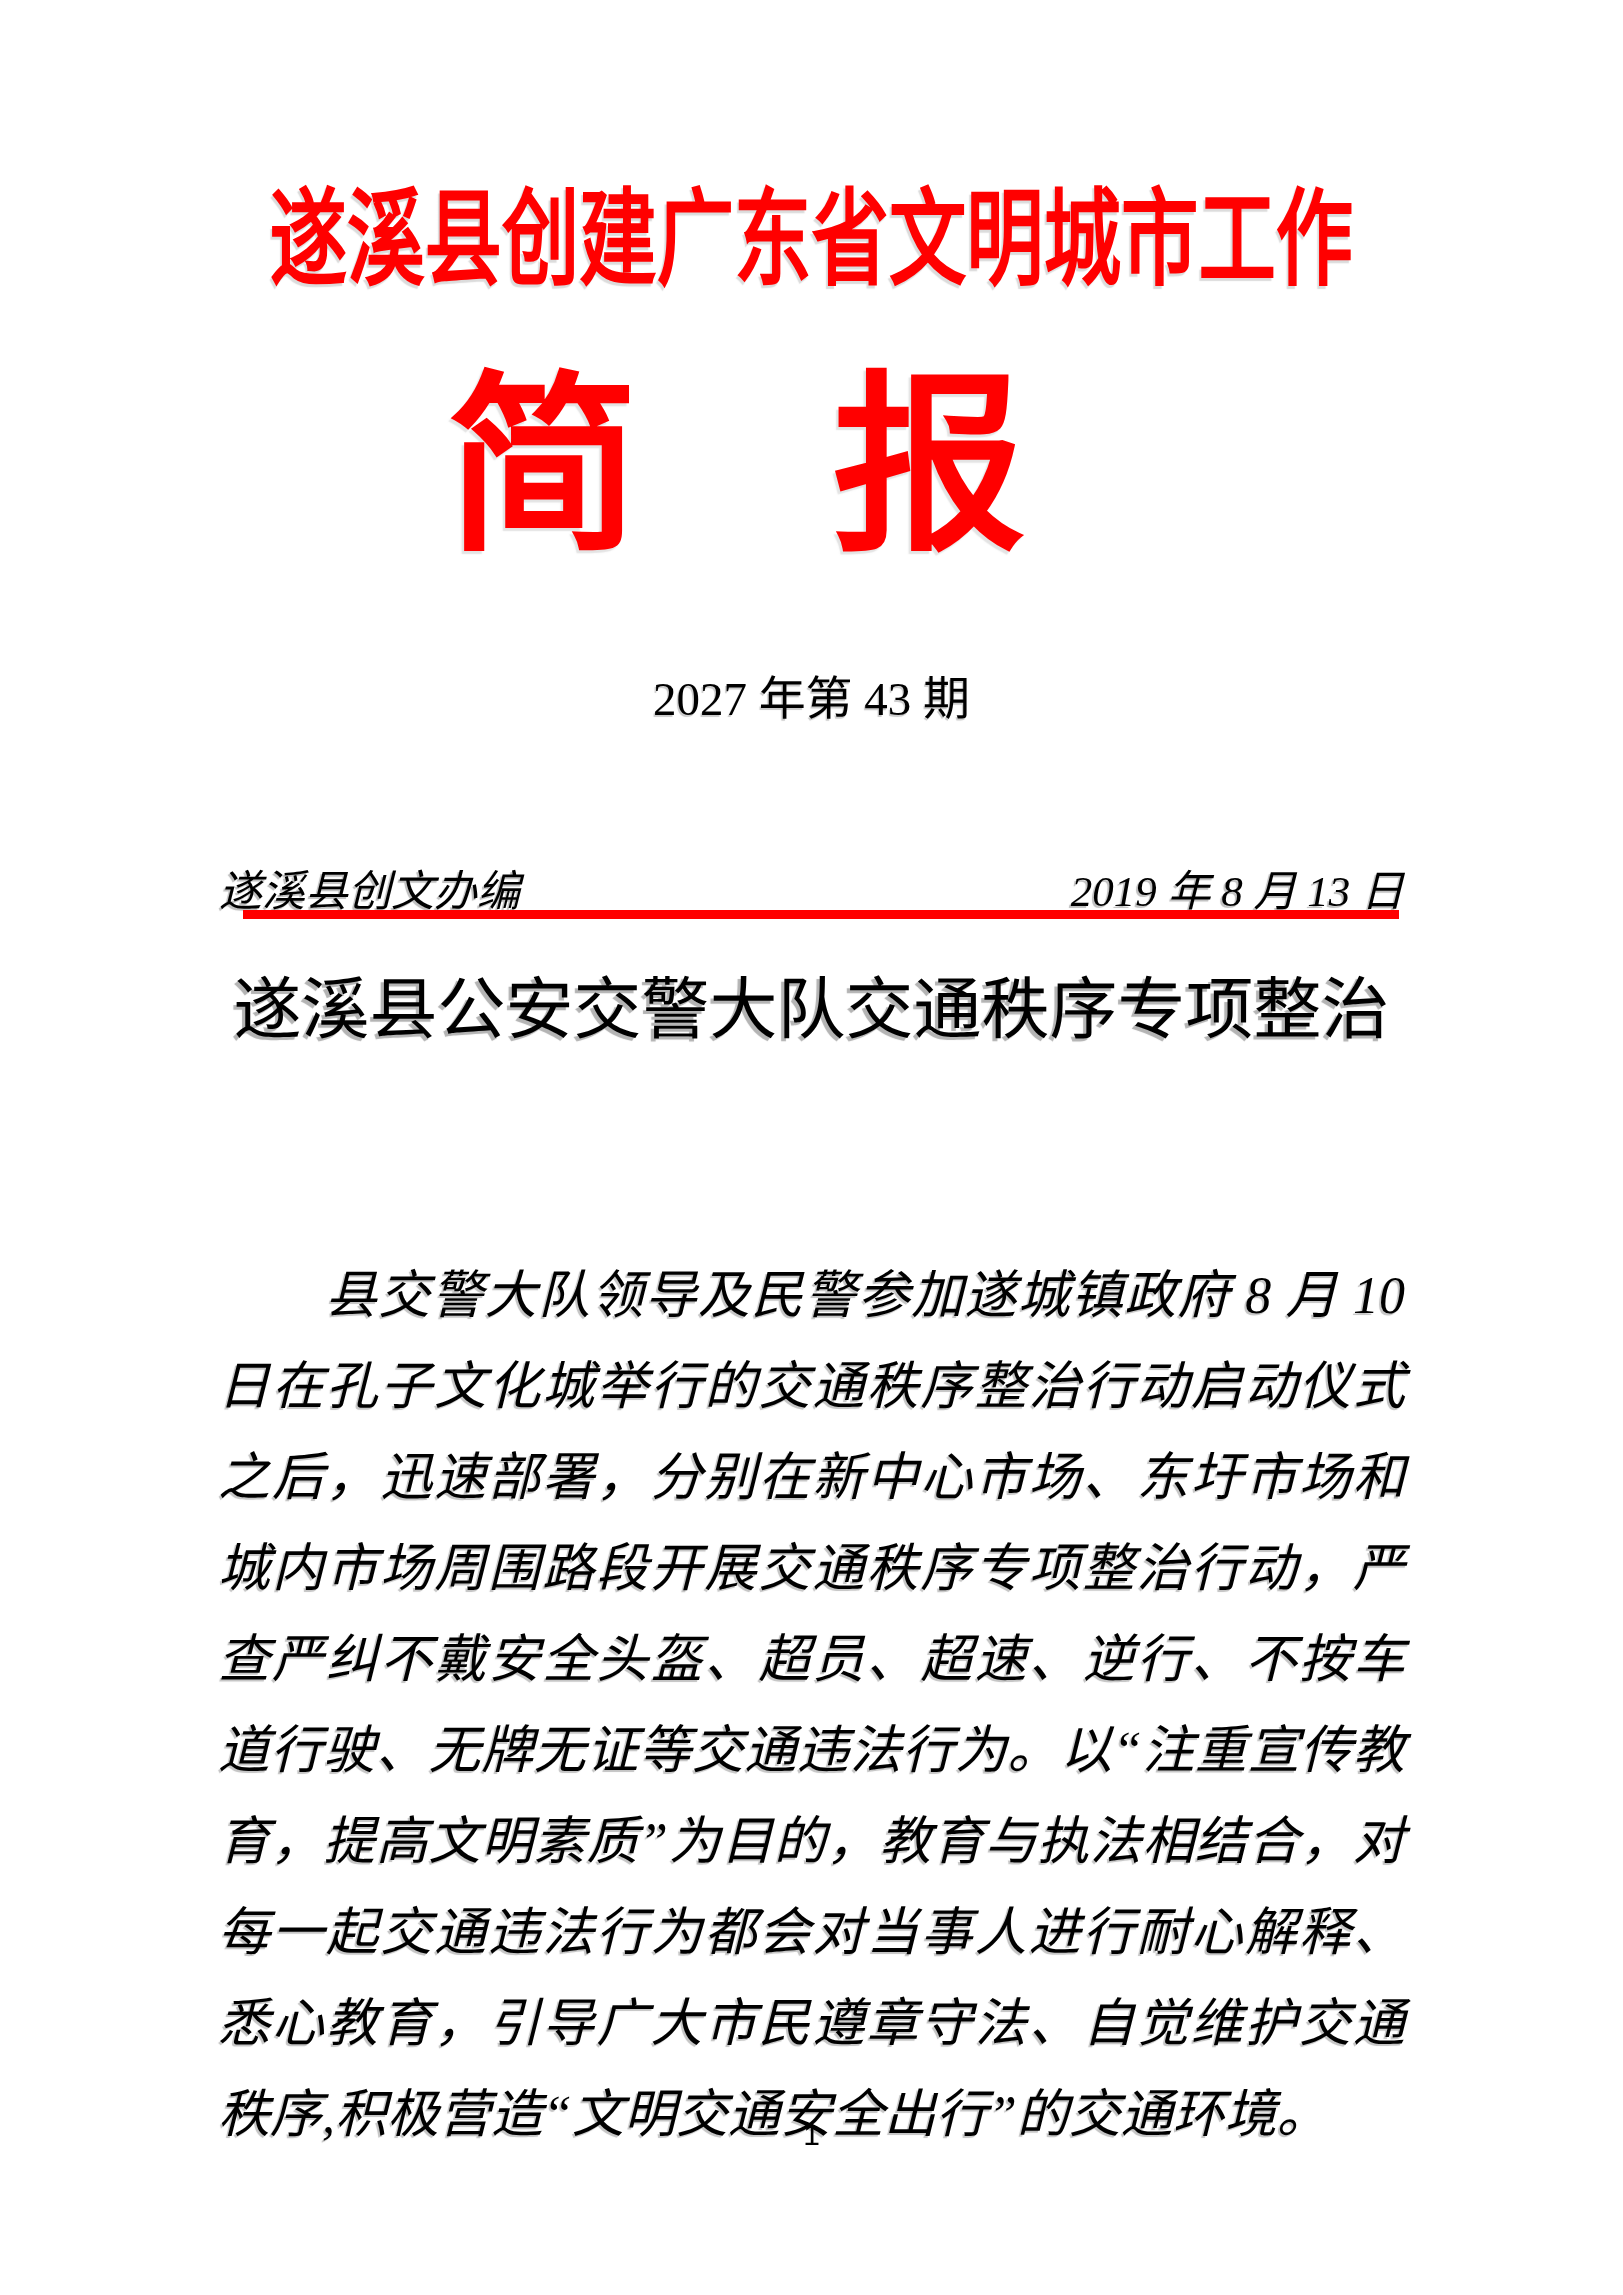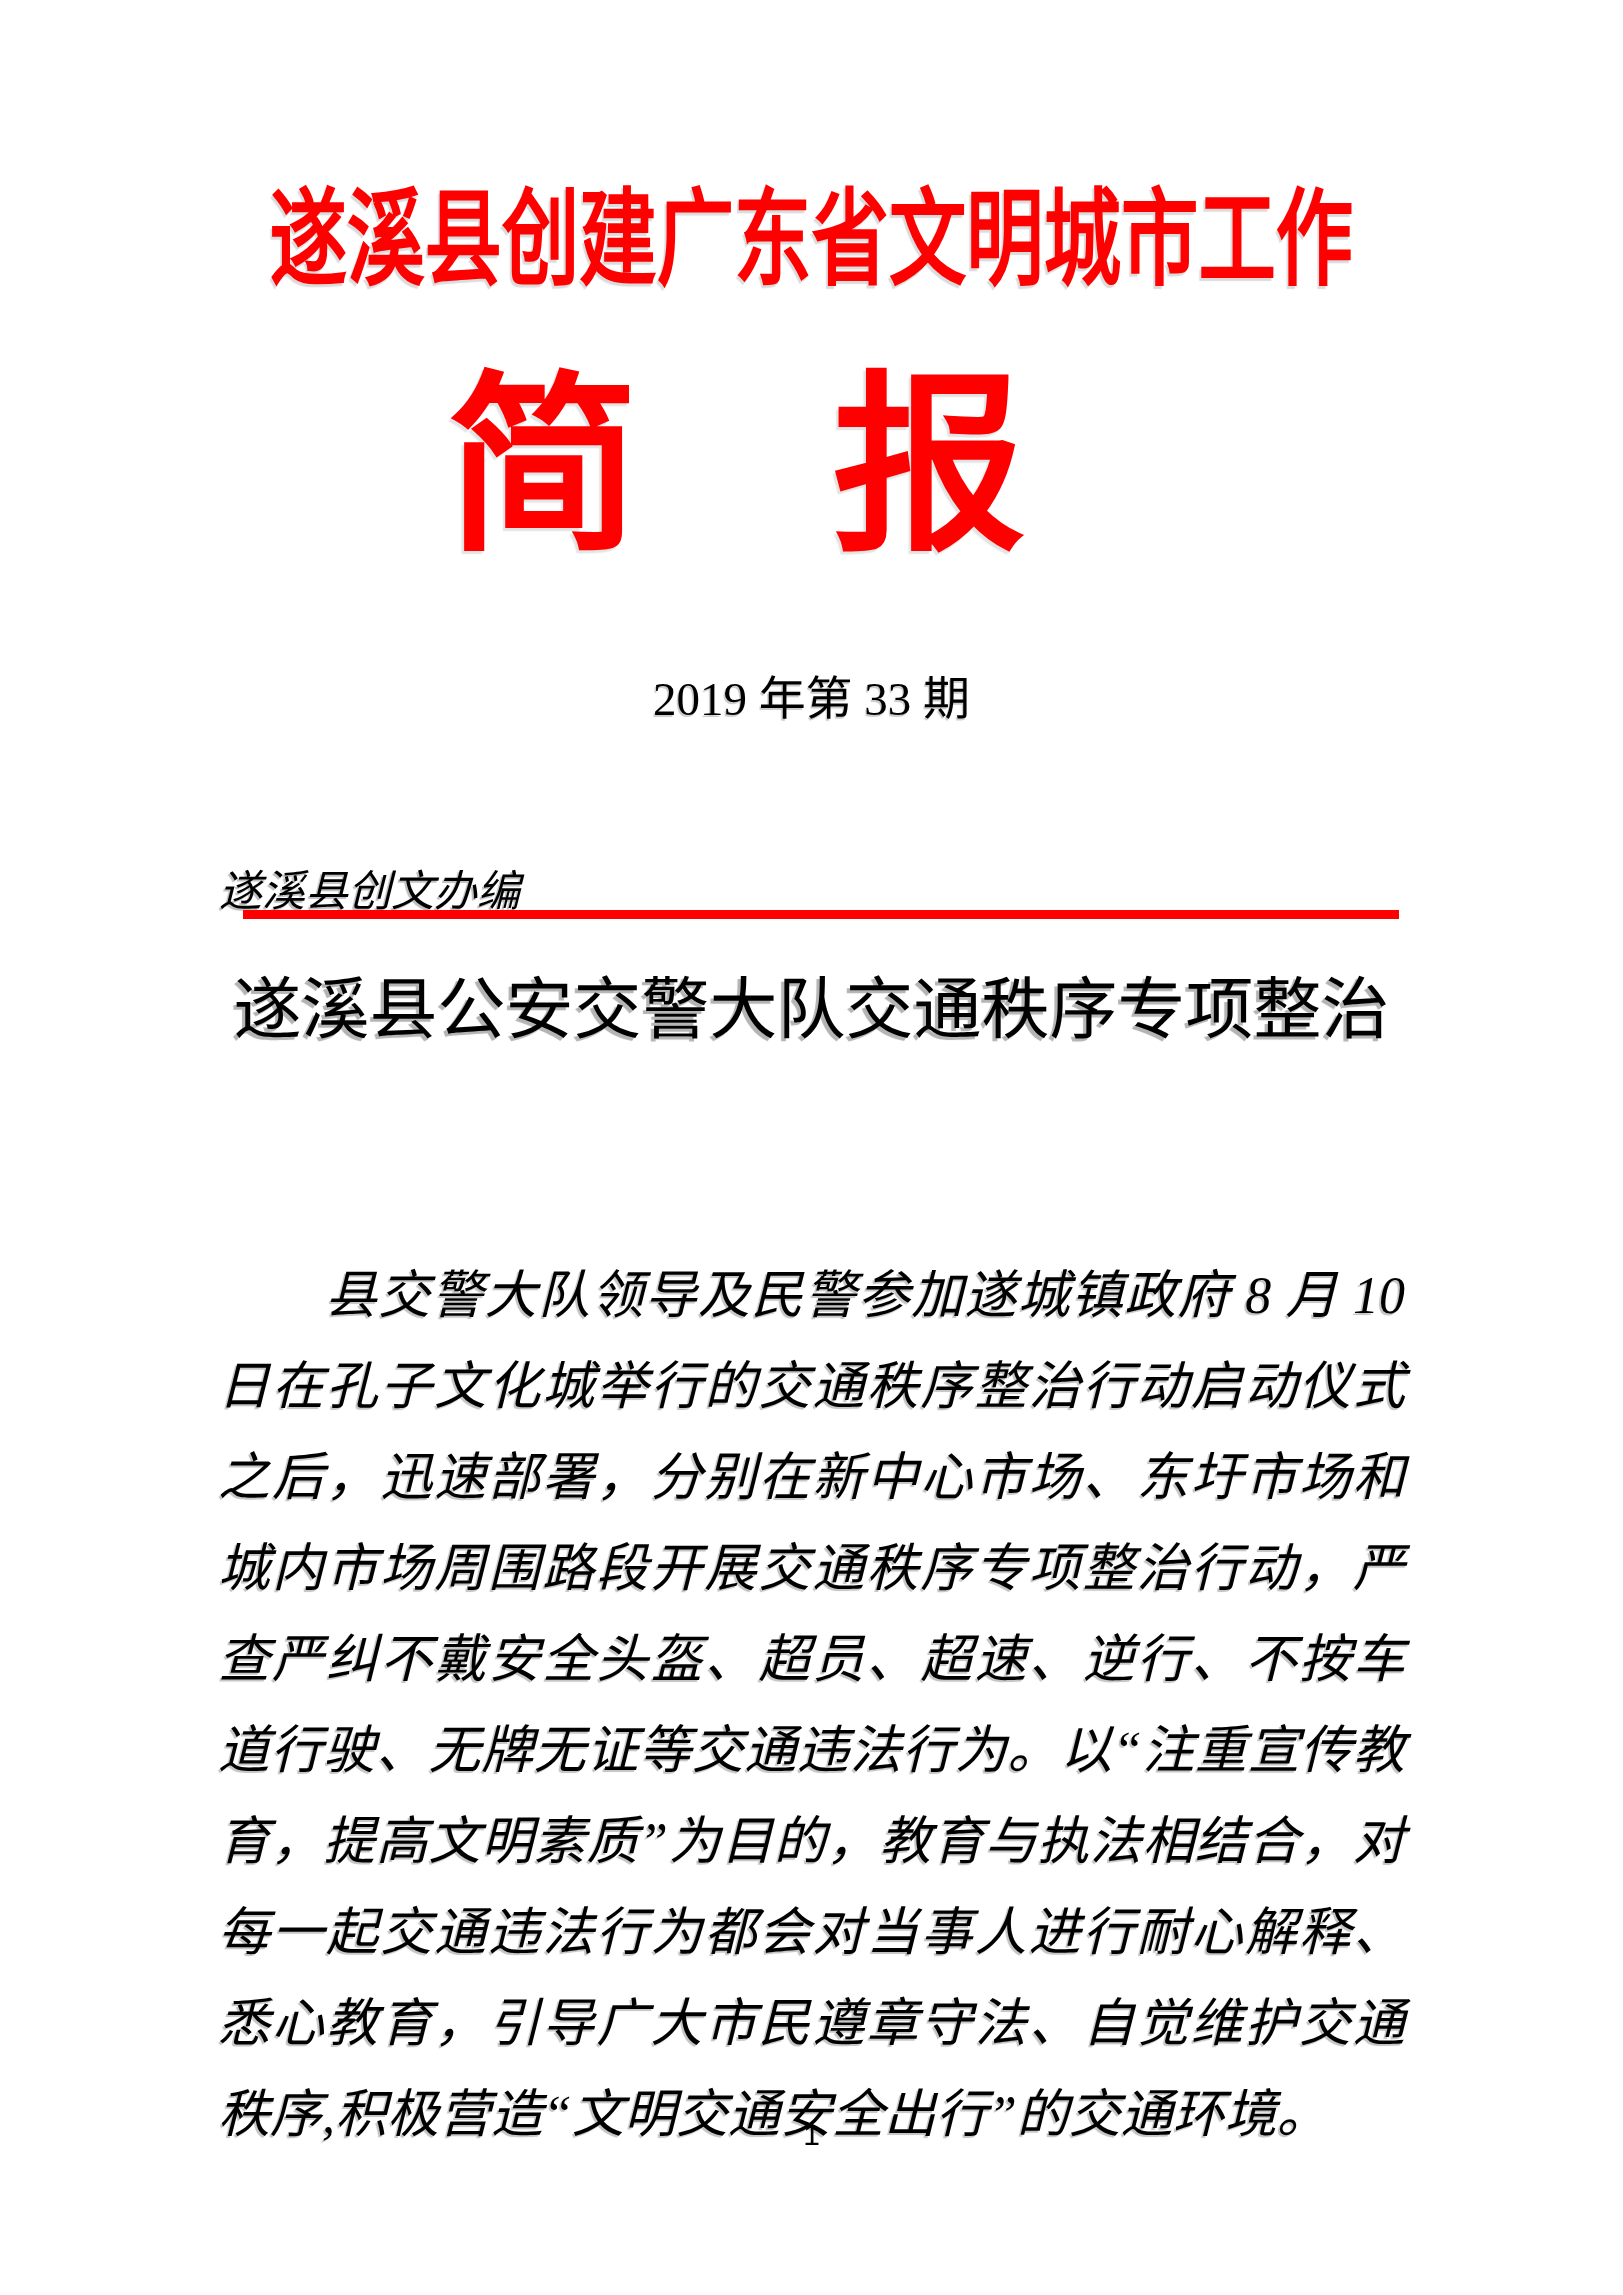--- a/index.html
+++ b/index.html
@@ -114,24 +114,25 @@
 </style>
 </head>
 <body>
 
 <div class="sheet">
 
   <div class="org-line">遂溪县创建广东省文明城市工作</div>
 
   <div class="brief-title">简　报</div>
 
-  <div class="issue-line">2019 年第 33 期</div>
+  <div class="issue-line">2027 年第 43 期</div>
 
   <div class="meta-row">
     <span>遂溪县创文办编</span>
+    <span>2019 年 8 月 13 日</span>
   </div>
 
   <div class="red-rule"></div>
 
   <div class="article-title">
     <div>遂溪县公安交警大队交通秩序专项整治</div>
   </div>
 
   <div class="article-body">县交警大队领导及民警参加遂城镇政府 8 月 10 日在孔子文化城举行的交通秩序整治行动启动仪式之后，迅速部署，分别在新中心市场、东圩市场和城内市场周围路段开展交通秩序专项整治行动，严查严纠不戴安全头盔、超员、超速、逆行、不按车道行驶、无牌无证等交通违法行为。以“注重宣传教育，提高文明素质”为目的，教育与执法相结合，对每一起交通违法行为都会对当事人进行耐心解释、悉心教育，引导广大市民遵章守法、自觉维护交通秩序,积极营造“文明交通安全出行”的交通环境。</div>
 

